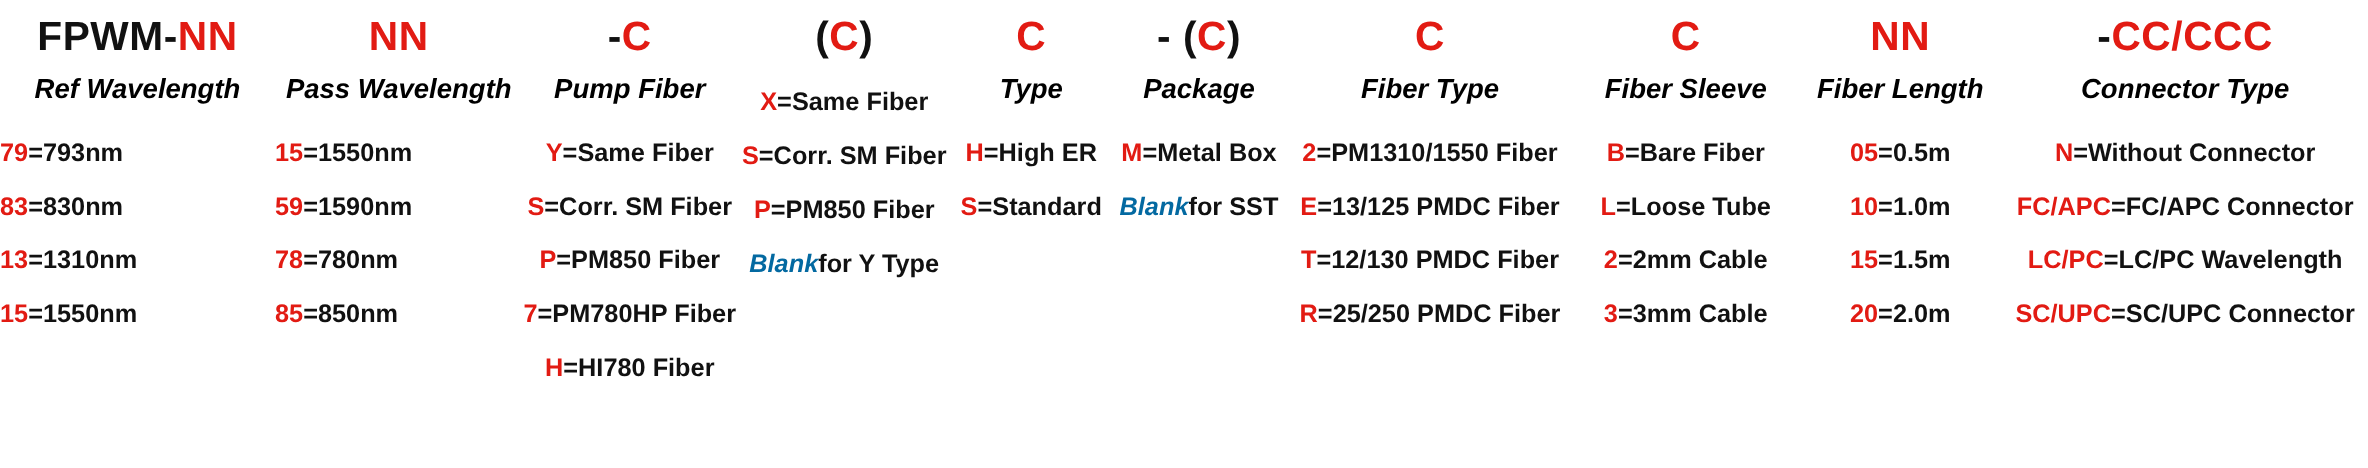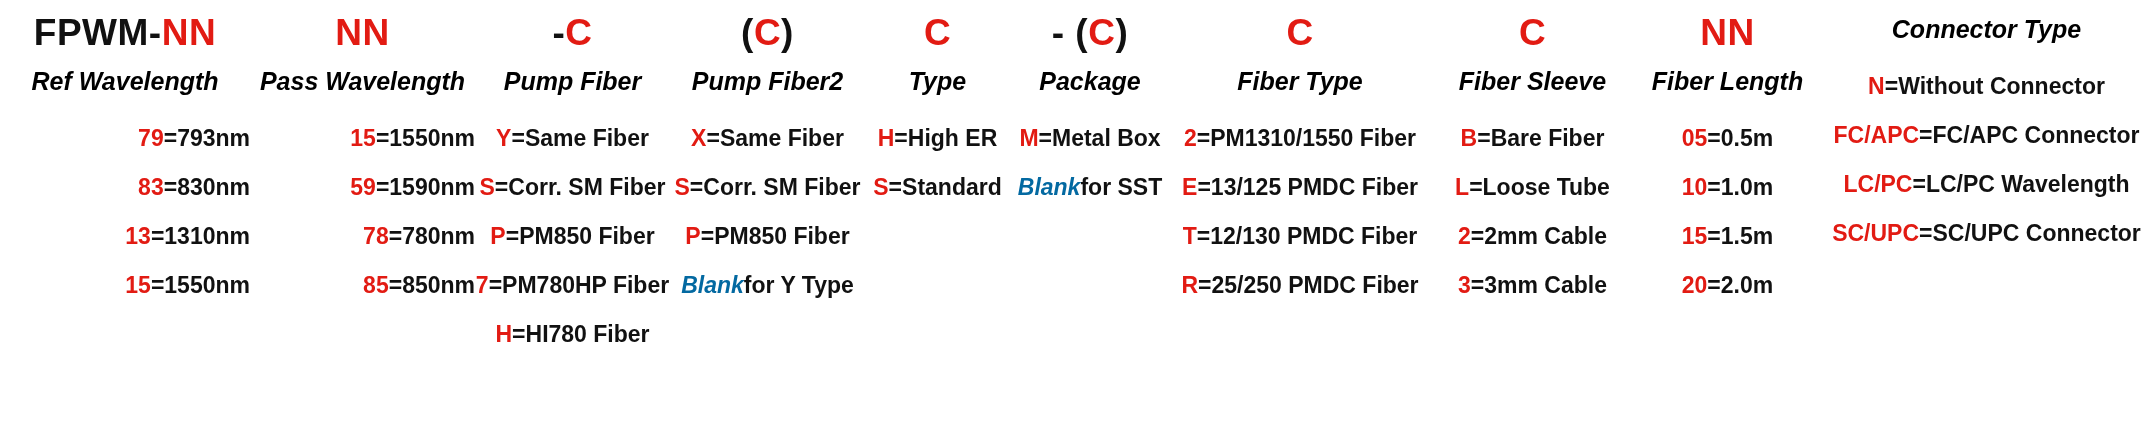--- a/index.html
+++ b/index.html
@@ -103,21 +103,21 @@
   .item .k-italic {
     color: #0369a1;
     font-weight: bold;
     font-style: italic;
   }
   .item .v {
     color: #111111;
     font-weight: bold;
   }
   
-  .col-0 .items, .col-1 .items { align-items: flex-end; }
+  .col-0 .items, .col-1 .items { align-items: flex-start; }
 </style>
 </head>
 <body>
 
 <div id="part-number-key">
   <div class="columns">
       <div class="col col-0">
         <div class="code-row">
           <div class="code"><span class="blk">FPWM-</span><span class="red">NN</span></div>
         </div>
@@ -209,23 +209,20 @@
             <span class="k">H</span>
             <span class="v">=</span>
             <span class="v">HI780 Fiber</span>
           </div>
         </div>
       </div>
       <div class="col col-3">
         <div class="code-row">
           <div class="code"><span class="blk">(</span><span class="red">C</span><span class="blk">)</span></div>
         </div>
-        <div class="header-row">
-          <div class="header">Pump Fiber2</div>
-        </div>
         <div class="items">
           <div class="item">
             <span class="k">X</span>
             <span class="v">=</span>
             <span class="v"> Same Fiber</span>
           </div>
           <div class="item">
             <span class="k">S</span>
             <span class="v">=</span>
             <span class="v"> Corr. SM Fiber</span>
@@ -366,20 +363,23 @@
             <span class="v">1.5m</span>
           </div>
           <div class="item">
             <span class="k">20</span>
             <span class="v">=</span>
             <span class="v">2.0m</span>
           </div>
         </div>
       </div>
       <div class="col col-9">
+        <div class="code-row">
+          <div class="code"><span class="blk">-</span><span class="red">CC/CCC</span></div>
+        </div>
         <div class="header-row">
           <div class="header">Connector Type</div>
         </div>
         <div class="items">
           <div class="item">
             <span class="k">N</span>
             <span class="v">=</span>
             <span class="v">Without Connector</span>
           </div>
           <div class="item">

